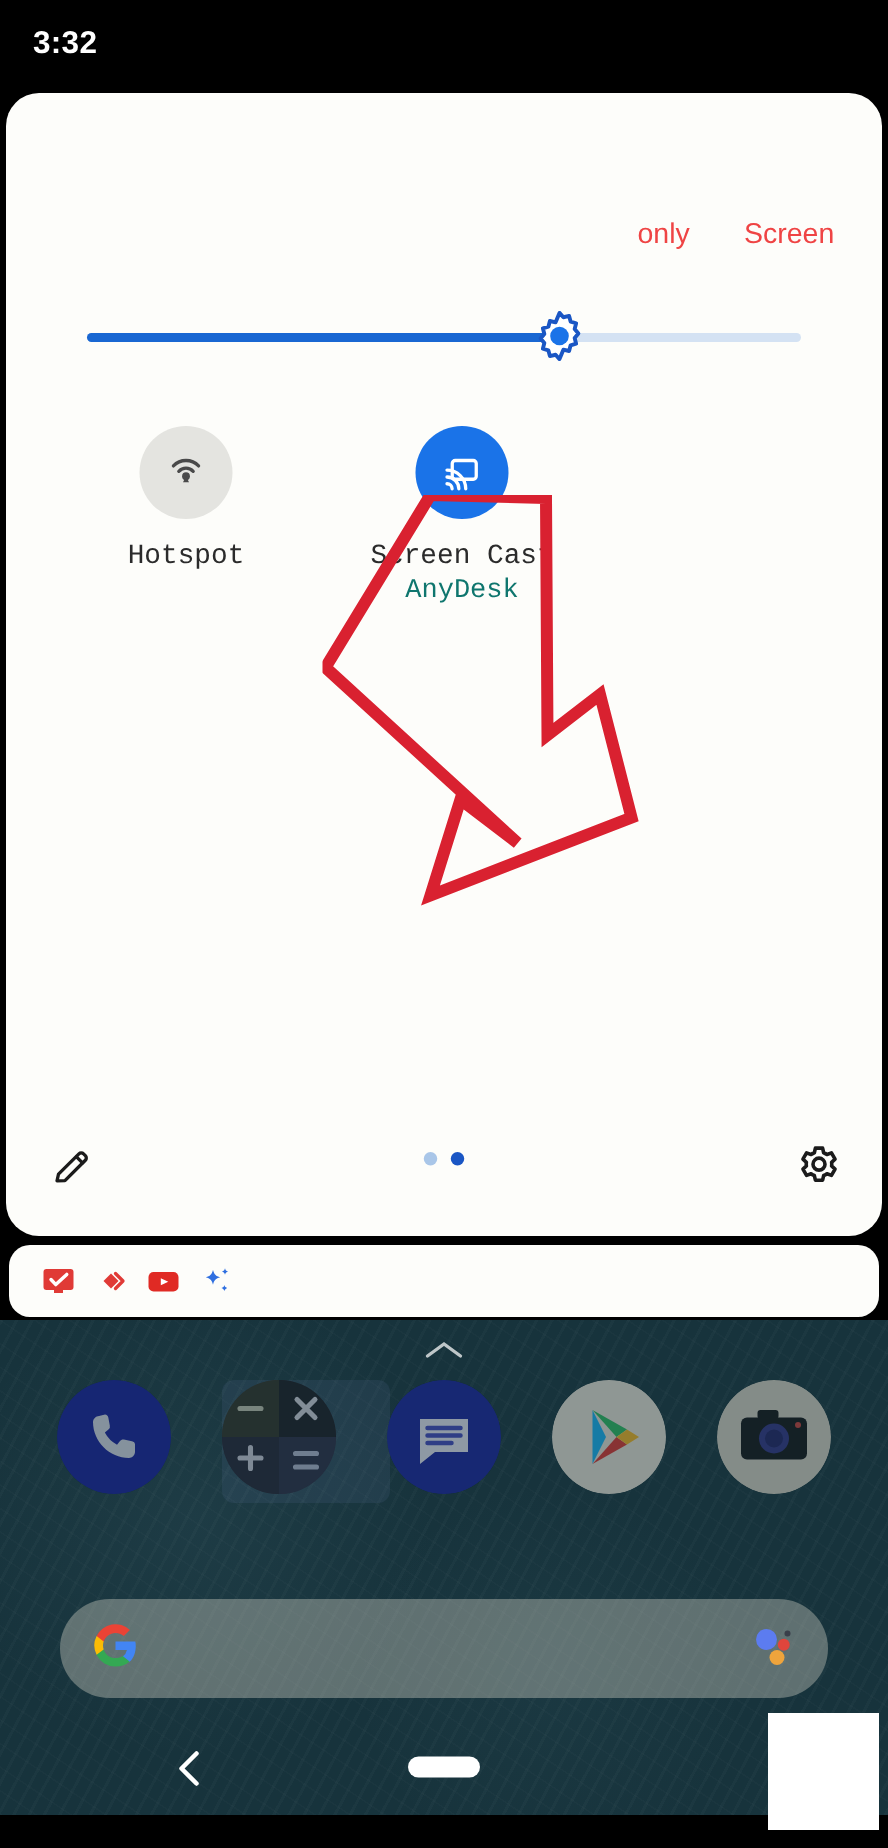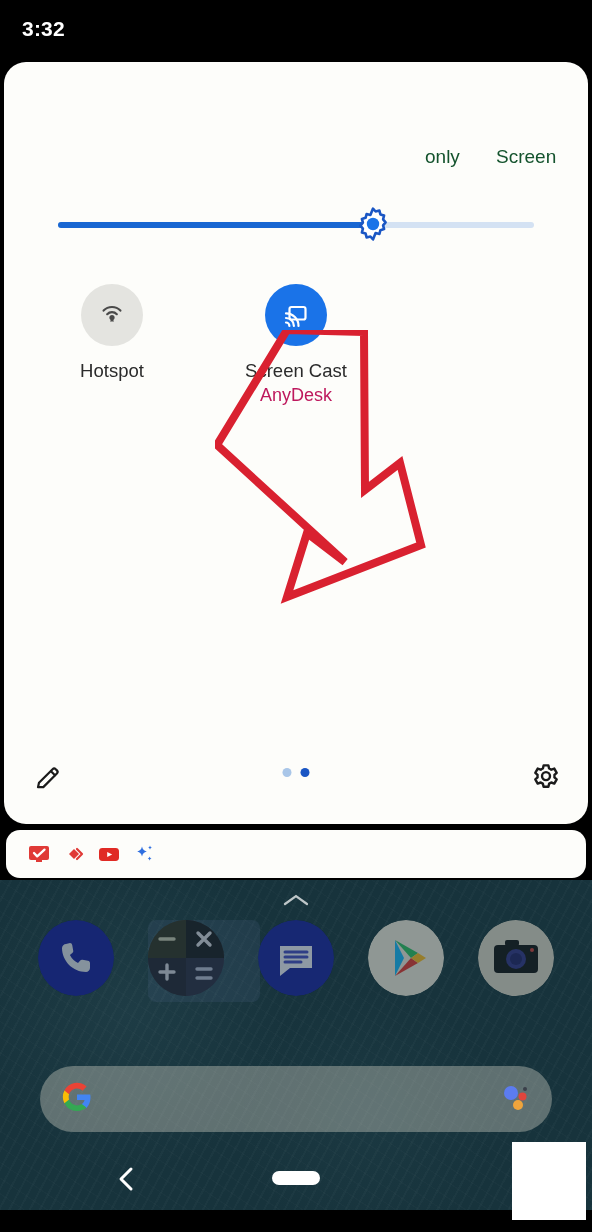--- a/index.html
+++ b/index.html
@@ -62,21 +62,21 @@
     background: #fdfdfa;
     border-radius: 22px;
     overflow: hidden;
   }
   .carrier-row {
     position: absolute; top: 84px; left: 0;
     width: 584px; height: 30px;
   }
   .carrier-text {
     position: absolute; top: 0;
-    font-size: 19px; color: #14532d;
+    font-size: 19px; color: #ef4444;
     white-space: nowrap;
   }
   .carrier-a { left: 421px; }
   .carrier-b { left: 492px; }
 
   
   .brightness {
     position: absolute; left: 54px; top: 159px;
     width: 476px; height: 8px;
   }
@@ -91,22 +91,22 @@
     background: #1967d2; border-radius: 3px;
   }
   .br-thumb {
     position: absolute; left: 297px; top: -15px;
     width: 36px; height: 36px;
   }
   .br-thumb svg { display: block; }
 
   
   .tiles {
-    position: absolute; left: 0; top: 222px;
-    width: 491px; height: 140px;
+    position: absolute; left: 12px; top: 222px;
+    width: 491px; height: 140px; font-family: Liberation Mono, monospace;
   }
   .tile {
     position: absolute; top: 0;
     width: 160px; text-align: center;
   }
   .tile-a { left: 28px; }
   .tile-b { left: 212px; }
   .tile-c { left: 399px; }
   .tile-icon {
     width: 62px; height: 62px;
@@ -116,21 +116,21 @@
     background: #e4e4e0;
   }
   .tile-icon.on { background: #1a73e8; }
   .tile-label {
     margin-top: 14px;
     font-size: 18.5px; color: #2b2b2b;
     white-space: nowrap;
   }
   .tile-sub {
     margin-top: 3px;
-    font-size: 18px; color: #be185d;
+    font-size: 18px; color: #0f766e;
     white-space: nowrap;
   }
 
   
   .qs-footer {
     position: absolute; left: 0; bottom: 0;
     width: 584px; height: 90px;
   }
   .edit-btn {
     position: absolute; left: 24px; top: 24px;

